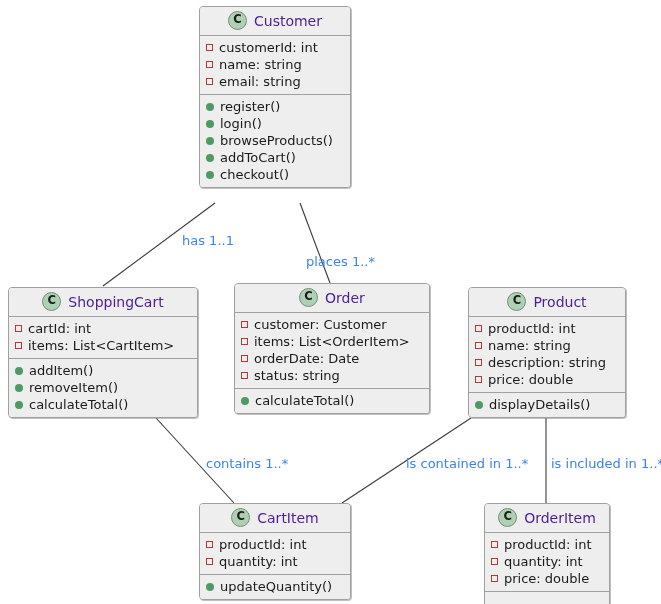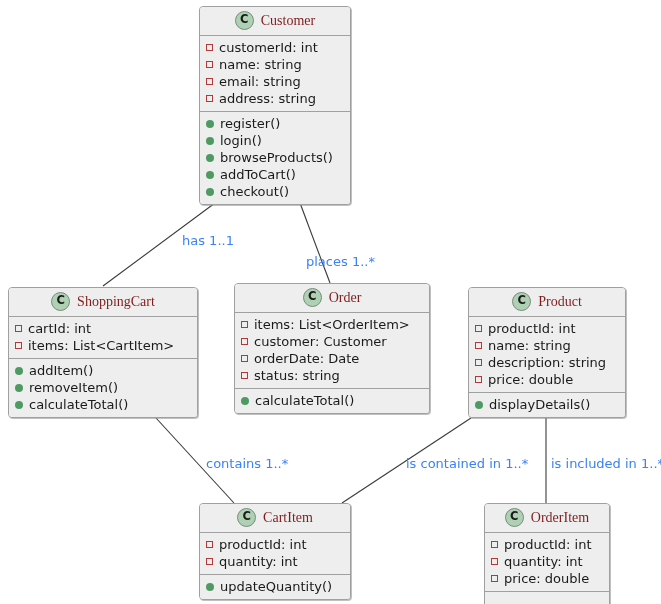--- a/index.html
+++ b/index.html
@@ -53,23 +53,22 @@
     border: 1.3px solid #7a8a7e;
     color: #1a1a1a;
     font-size: 11.5px;
     font-weight: bold;
     line-height: 15px;
     text-align: center;
     font-family: "DejaVu Sans", sans-serif;
   }
   .class-title {
     font-size: 14px;
-    color: #7f1d1d;
+    color: #4c1d95;
     white-space: nowrap;
-    font-family: Liberation Serif, serif;
   }
   .compartment {
     padding: 3px 4px 4px 6px;
     border-bottom: 1px solid #a0a0a0;
     background: #eeeeee;
   }
   .compartment:last-child {
     border-bottom: none;
     text-align: right;
   }
@@ -137,24 +136,20 @@
           <span>customerId: int</span>
         </div>
       <div class="member">
           <span class="marker-attr"></span>
           <span>name: string</span>
         </div>
       <div class="member">
           <span class="marker-attr"></span>
           <span>email: string</span>
         </div>
-      <div class="member">
-          <span class="marker-attr"></span>
-          <span>address: string</span>
-        </div>
     </div>
     <div class="compartment">
       <div class="member">
           <span class="marker-method"></span>
           <span>register()</span>
         </div>
       <div class="member">
           <span class="marker-method"></span>
           <span>login()</span>
         </div>
@@ -205,25 +200,25 @@
   </div>
 
   <div class="uml-class" style="left:234px; top:283px; width:196px;">
     <div class="class-header">
       <span class="class-icon">C</span>
       <span class="class-title">Order</span>
     </div>
     <div class="compartment">
       <div class="member">
           <span class="marker-attr"></span>
+          <span>customer: Customer</span>
+        </div>
+      <div class="member">
+          <span class="marker-attr"></span>
           <span>items: List&lt;OrderItem&gt;</span>
-        </div>
-      <div class="member">
-          <span class="marker-attr"></span>
-          <span>customer: Customer</span>
         </div>
       <div class="member">
           <span class="marker-attr"></span>
           <span>orderDate: Date</span>
         </div>
       <div class="member">
           <span class="marker-attr"></span>
           <span>status: string</span>
         </div>
     </div>

